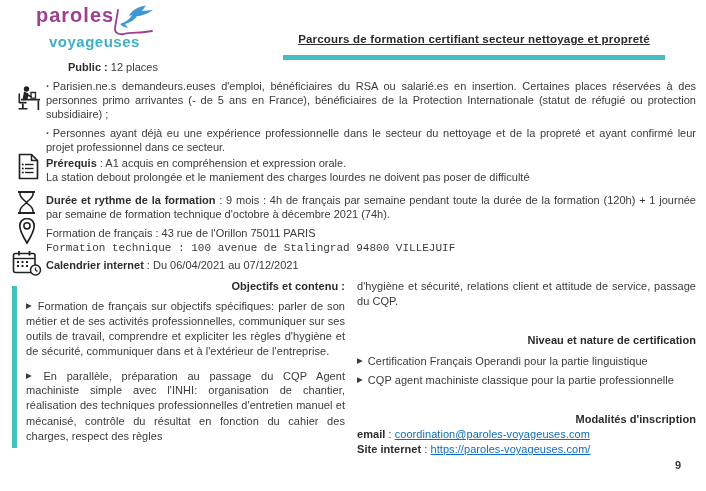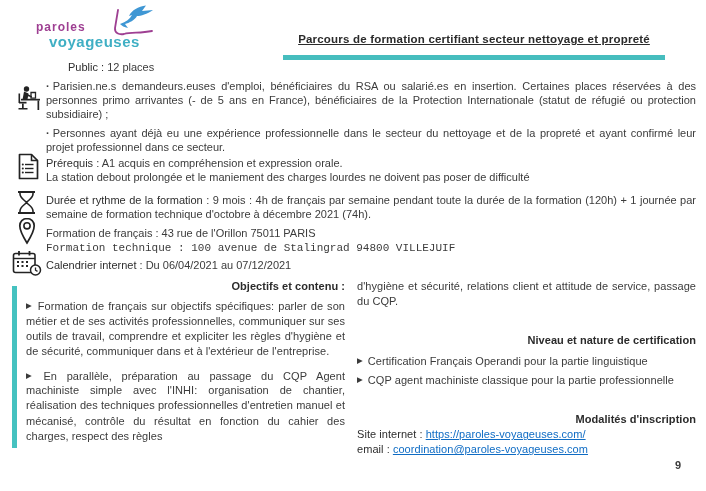--- a/index.html
+++ b/index.html
@@ -2,23 +2,23 @@
 <html><head>
 <meta charset="utf-8">
 <style>
   html,body { margin:0; padding:0; background:#ffffff; }
   .page {
     position:relative; width:706px; height:491px; background:#fff;
     font-family:"Liberation Sans","DejaVu Sans",sans-serif;
     color:#3b3b3b; overflow:hidden;
   }
   .abs { position:absolute; }
-  .b { font-weight:normal; color:#2e2e2e; }
+  .b { font-weight:bold; color:#2e2e2e; }
   
-  .logo-word1 { position:absolute; left:0; top:16px; font-size:12px; font-weight:bold;
+  .logo-word1 { position:absolute; left:0; top:0; font-size:20px; font-weight:bold;
                 letter-spacing:1px; color:#9e3f92; }
   .logo-word2 { position:absolute; left:13px; top:29px; font-size:15px; font-weight:bold;
                 letter-spacing:0.5px; color:#3fafc4; }
   
   .title { left:283px; top:33px; width:382px; text-align:center;
            font-size:11.5px; font-weight:bold; color:#2b2b2b; letter-spacing:0.2px;text-decoration:underline; }
   .title-bar { left:283px; top:55px; width:382px; height:5px; background:#46bdbe; }
   
   .line { font-size:11px; line-height:14px; }
   .para { font-size:11px; line-height:14px; text-align:justify; }
@@ -161,22 +161,22 @@
     <div>d'hygiène et sécurité, relations client et attitude de service, passage du CQP.</div>
     <div class="heading mt12">Niveau et nature de certification</div>
     <div class="mt4">
       <span class="arrow">▶</span><span>Certification Français Operandi pour la partie linguistique</span>
     </div>
     <div class="mt4">
       <span class="arrow">▶</span><span>CQP agent machiniste classique pour la partie professionnelle</span>
     </div>
     <div class="heading mt12">Modalités d'inscription</div>
     <div>
-      <span class="b">Site internet</span><span>  : </span><a href="#" class="link">https://paroles-voyageuses.com/</a>
+      <span class="b">email</span><span> : </span><a href="#" class="link">coordination@paroles-voyageuses.com</a>
     </div>
     <div>
-      <span class="b">email</span><span> : </span><a href="#" class="link">coordination@paroles-voyageuses.com</a>
+      <span class="b">Site internet</span><span>  : </span><a href="#" class="link">https://paroles-voyageuses.com/</a>
     </div>
   </div>
 
   <div class="abs pagenum">9</div>
 
 </div>
 
 </body></html>

